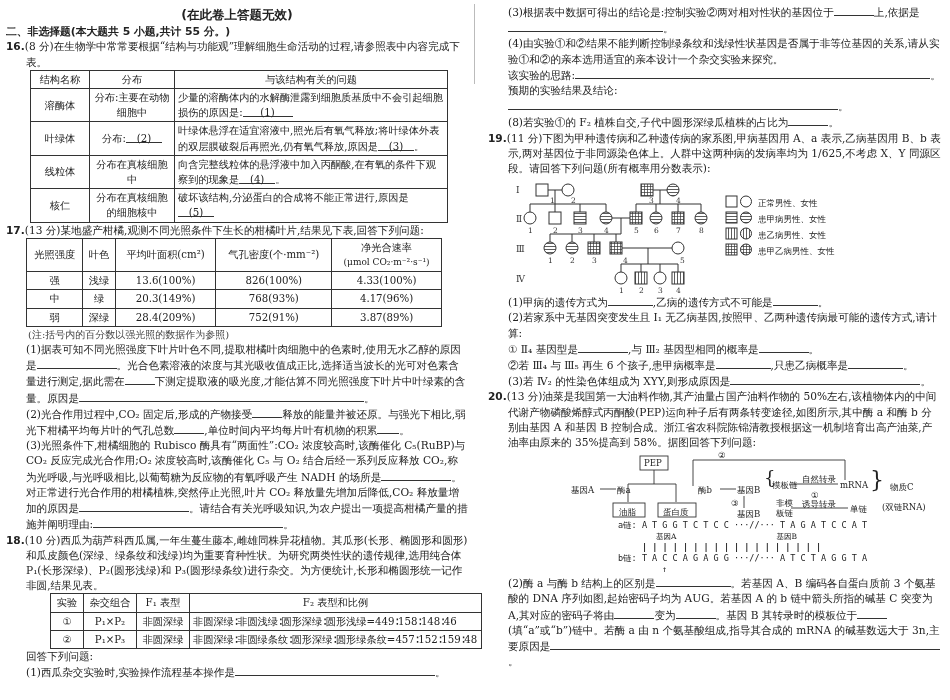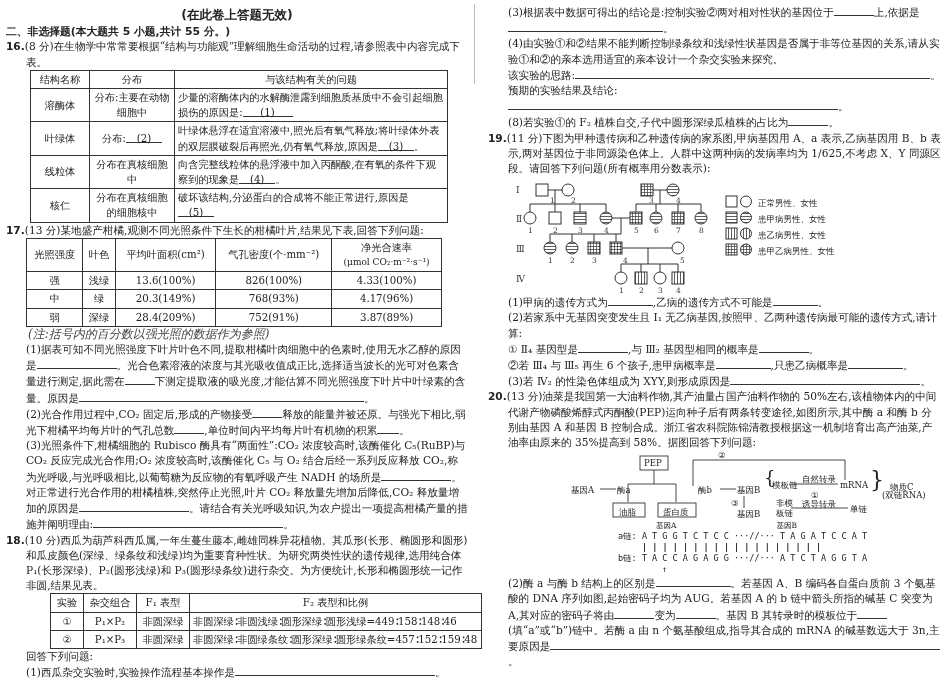--- a/index.html
+++ b/index.html
@@ -12,21 +12,21 @@
   .sec{font-weight:bold;font-family:"DejaVu Sans","Liberation Sans",sans-serif;font-size:10.8px;}
   .qn{font-weight:bold;font-family:"DejaVu Sans","Liberation Sans",sans-serif;}
   .hang{padding-left:20px;text-indent:-20px;}
   .p{margin:0;padding-left:20px;}
   .blank{display:inline-block;border-bottom:1px solid #333;height:11px;vertical-align:baseline;}
   table{border-collapse:collapse;font-size:10.2px;}
   td,th{border:1px solid #333;padding:1px 3px;font-weight:normal;vertical-align:middle;}
   .t16{margin-left:24px;width:418px;border:1.5px solid #333;}
   .t17{margin-left:20px;width:416px;text-align:center;}
   .t18{margin-left:44px;width:432px;}
-  .note{font-size:12px;color:#444;padding-left:22px;font-style:italic;}
+  .note{font-size:10px;color:#444;padding-left:22px;}
   .c{text-align:center;}
   .ped{position:relative;height:118px;}
   .dna{font-family:"DejaVu Sans Mono","Liberation Mono",monospace;font-size:9.5px;}
 </style>
 </head>
 <body>
 
 <div class="divider"></div>
 
 <div class="col left">
@@ -294,24 +294,24 @@
     <span style="position:absolute;left:256px;top:20px;font-size:18px">{</span>
     <span style="position:absolute;left:264px;top:28px">模板链</span>
     <span style="position:absolute;left:268px;top:48px;width:18px;line-height:10px">非模板链</span>
     <span style="position:absolute;left:294px;top:22px">自然转录</span>
     <span style="position:absolute;left:303px;top:38px">①</span>
     <span style="position:absolute;left:294px;top:47px">诱导转录</span>
     <span style="position:absolute;left:332px;top:28px">mRNA</span>
     <span style="position:absolute;left:342px;top:52px">单链</span>
     <span style="position:absolute;left:362px;top:22px;font-size:22px">}</span>
     <span style="position:absolute;left:382px;top:30px">物质C</span>
-    <span style="position:absolute;left:374px;top:38px">(双链RNA)</span>
+    <span style="position:absolute;left:374px;top:50px">(双链RNA)</span>
   </div>
   <div class="dna" style="margin-left:110px;line-height:11px;font-size:8.5px">
+    <div><span>a链:</span> <span>A T G G T C T C C ···//··· T A G A T C C A T</span></div>
     <div style="font-family:'DejaVu Serif',serif;font-size:7.5px"><span style="margin-left:38px">基因A</span><span style="margin-left:100px">基因B</span></div>
-    <div><span>a链:</span> <span>A T G G T C T C C ···//··· T A G A T C C A T</span></div>
     <div style="padding-left:24px;font-weight:bold">| | | | | | | | |          | | | | | | | | |</div>
     <div><span>b链:</span> <span>T A C C A G A G G ···//··· A T C T A G G T A</span></div>
     <div style="padding-left:44px">↑</div>
   </div>
   <div><span>(2)酶 a 与酶 b 结构上的区别是</span><span class="blank" style="width:75px"></span><span>。若基因 A、B 编码各自蛋白质前 3 个氨基酸的 DNA 序列如图,起始密码子均为 AUG。若基因 A 的 b 链中箭头所指的碱基 C 突变为 A,其对应的密码子将由</span><span class="blank" style="width:40px"></span><span>变为</span><span class="blank" style="width:40px"></span><span>。基因 B 其转录时的模板位于</span><span class="blank" style="width:30px"></span><span>(填“a”或“b”)链中。若酶 a 由 n 个氨基酸组成,指导其合成的 mRNA 的碱基数远大于 3n,主要原因是</span><span class="blank" style="width:390px"></span>。</div>
 
 </div>
 
 </body></html>

